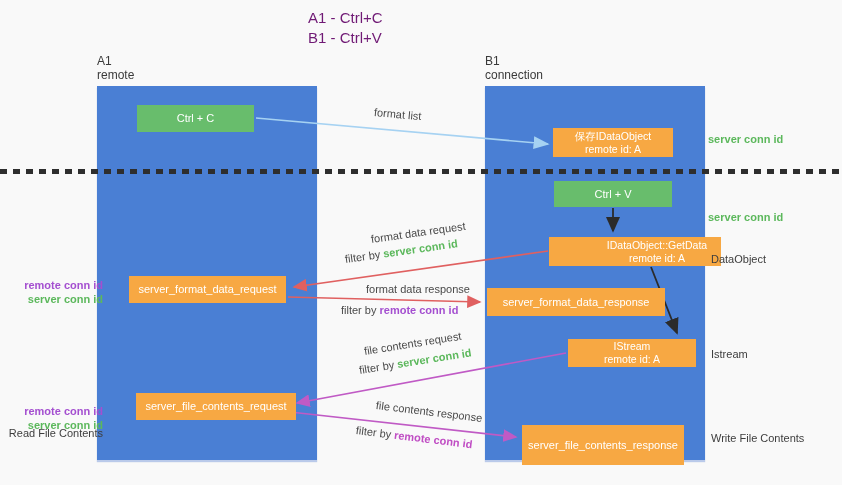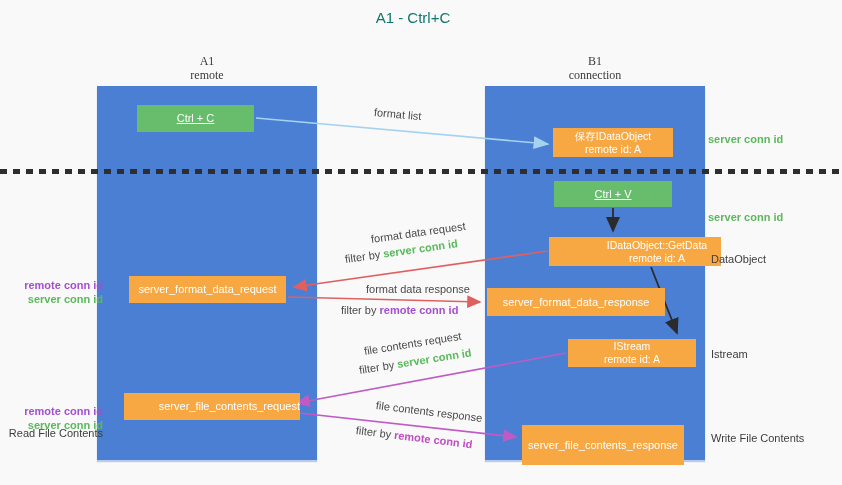--- a/index.html
+++ b/index.html
@@ -9,47 +9,45 @@
   }
   .stage{
     position:relative;
     width:842px;height:485px;
     background:#f9f9f9;
     overflow:hidden;
   }
   .abs{position:absolute;}
   .title{
     left:308px;top:8px;width:210px;
-    text-align:center;
-    font-size:15px;color:#0f766e;
+    font-size:15px;color:#701a75;
     line-height:20px;
   }
   .col-header{
     top:54px;width:220px;
-    text-align:center;
+    text-align:left;
     font-size:12px;color:#3a3a3a;
     line-height:14px;
-    font-family:Liberation Serif, serif;
   }
   .lane{
     top:86px;width:220px;height:374px;
     background:#4a7fd4;
     box-shadow:0 2px 1px rgba(170,190,230,.8);
   }
   .dotted-divider{
     left:0;top:169px;width:842px;height:5px;
     background:repeating-linear-gradient(to right,#2e2e2e 0 7px,transparent 7px 13px);
   }
   .node{
     display:flex;flex-direction:column;
     align-items:center;justify-content:center;
     color:#ffffff;text-align:center;
     font-size:11px;line-height:13px;
   }
-  .node.green{background:#68bd6c;text-decoration:underline;}
+  .node.green{background:#68bd6c;}
   .node.orange{background:#f7a843;}
   .node .l2{font-size:10.5px;}
   .arrow-label{
     font-size:11px;color:#4a4a4a;
     white-space:nowrap;
     transform-origin:left center;
   }
   .side-label{
     font-size:11px;color:#3d3d3d;white-space:nowrap;
   }
@@ -65,20 +63,21 @@
     pointer-events:none;
   }
 </style>
 </head>
 <body>
 
 <div class="stage">
 
   <div class="abs title">
     <div>A1 - Ctrl+C</div>
+    <div>B1 - Ctrl+V</div>
   </div>
 
   <div class="abs col-header" style="left:97px;">
     <div>A1</div>
     <div>remote</div>
   </div>
   <div class="abs col-header" style="left:485px;">
     <div>B1</div>
     <div>connection</div>
   </div>
@@ -136,21 +135,21 @@
 
   <div class="abs node orange" style="left:487px;top:288px;width:178px;height:28px;">
     <div>server_format_data_response</div>
   </div>
 
   <div class="abs node orange" style="left:568px;top:339px;width:128px;height:28px;">
     <div class="l2">IStream</div>
     <div class="l2">remote id: A</div>
   </div>
 
-  <div class="abs node orange" style="left:124px;top:393px;width:176px;height:27px;align-items:flex-end;">
+  <div class="abs node orange" style="left:136px;top:393px;width:160px;height:27px;">
     <div>server_file_contents_request</div>
   </div>
 
   <div class="abs node orange" style="left:522px;top:425px;width:162px;height:40px;">
     <div>server_file_contents_response</div>
   </div>
 
   <div class="abs arrow-label" style="left:374px;top:106px;transform:rotate(5deg);">format list</div>
 
   <div class="abs arrow-label" style="left:371px;top:233px;transform:rotate(-8deg);">format data request</div>

